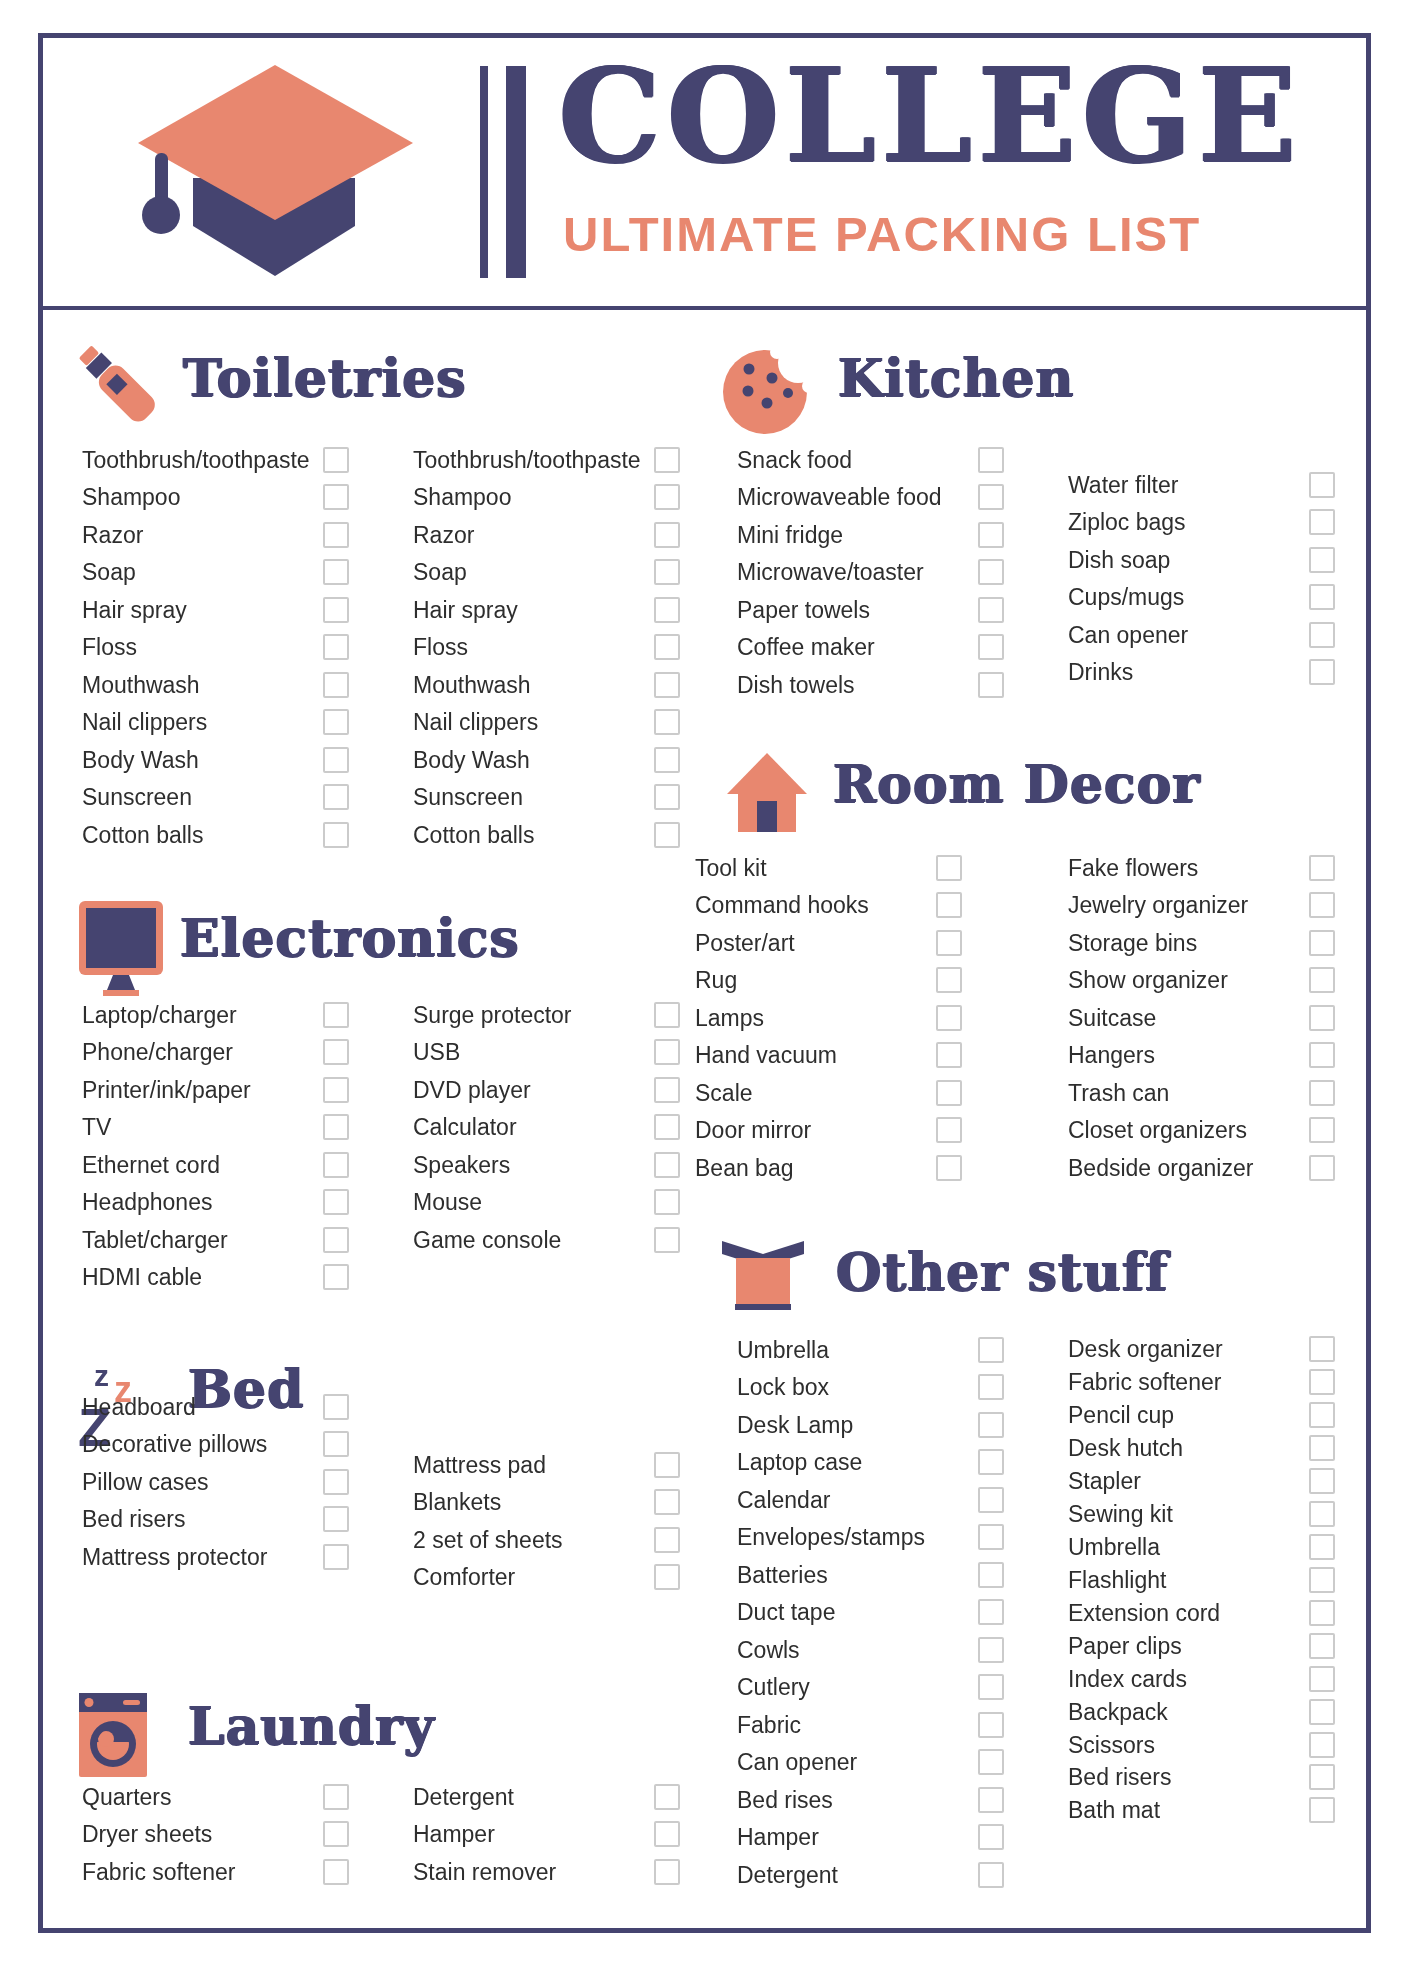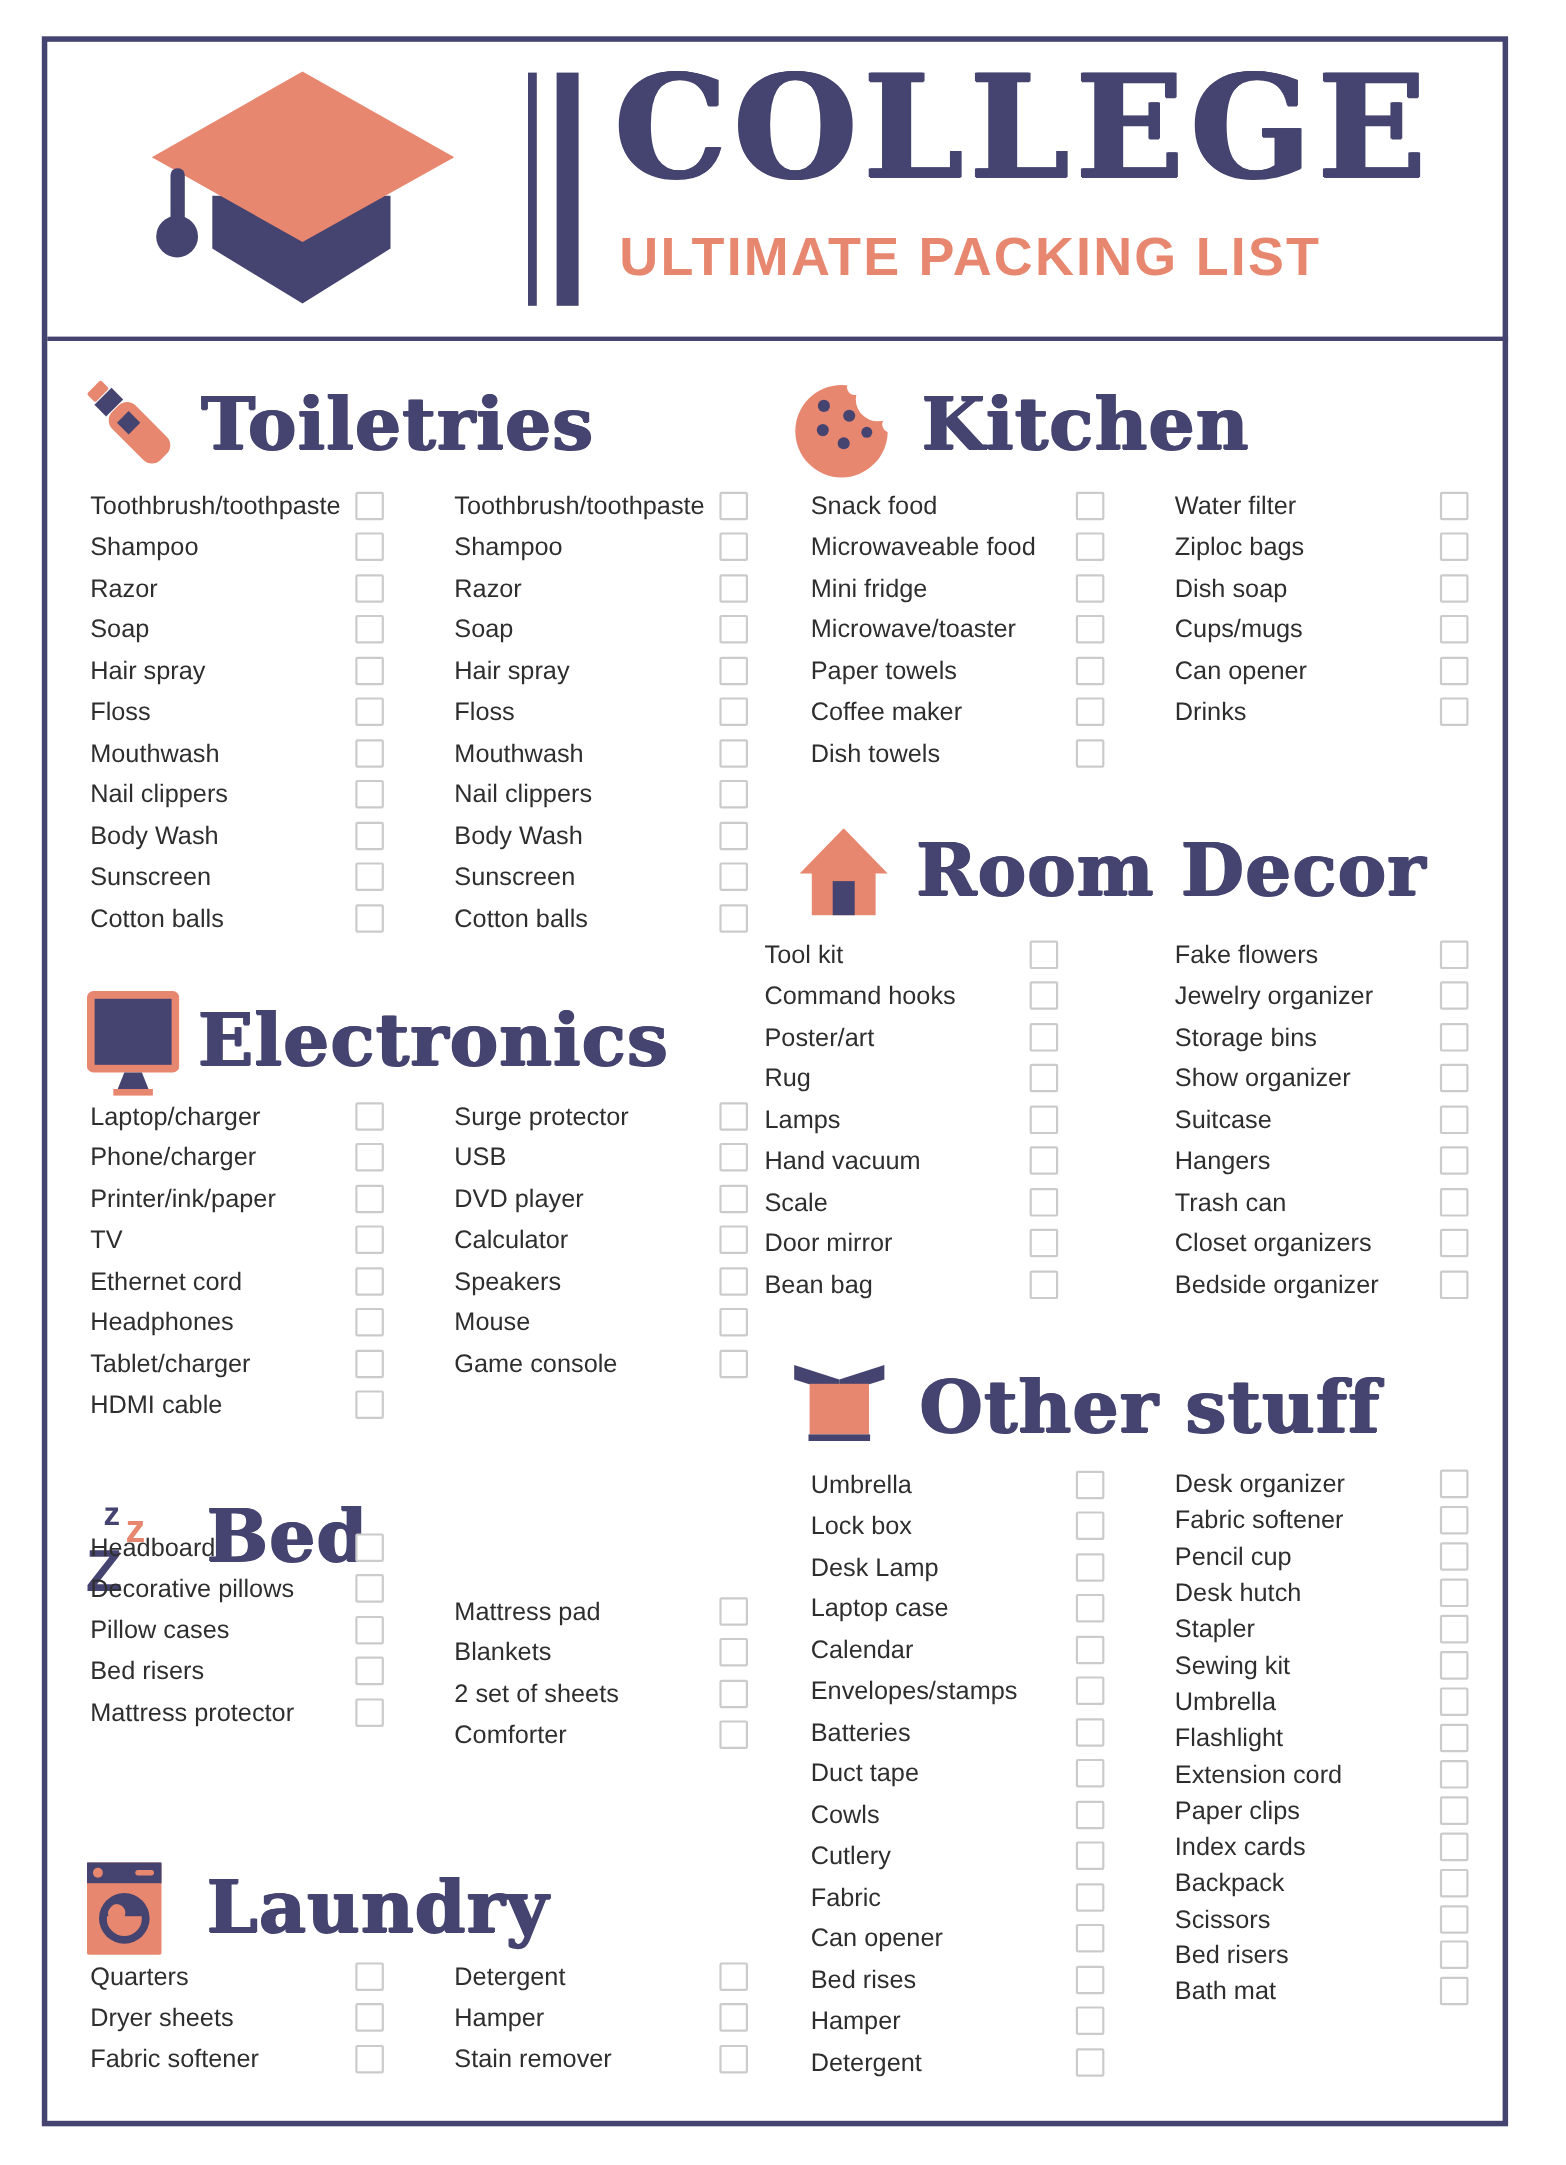--- a/index.html
+++ b/index.html
@@ -23,21 +23,21 @@
     font-size:130px;line-height:1.1;color:var(--navy);letter-spacing:5px;
     text-shadow:1px 0 0 currentColor,-1px 0 0 currentColor,0 1px 0 currentColor;
   }
   .sub-title{
     position:absolute;left:563px;top:206px;
     font-weight:bold;font-size:49px;color:var(--coral);letter-spacing:2px;
   }
   .sec-title{
     position:absolute;margin:0;
     font-family:"DejaVu Serif","Liberation Serif",serif;font-weight:bold;
-    font-size:66px;line-height:1;color:var(--navy);letter-spacing:1px;
+    font-size:52px;line-height:1;color:var(--navy);letter-spacing:1px;
     text-shadow:0.9px 0 0 currentColor,-0.9px 0 0 currentColor,0 0.9px 0 currentColor;
     text-align:right;
   }
   .icon{position:absolute;}
   .col{position:absolute;width:272px;text-align:right;}
   .row{position:relative;height:37.5px;}
   .tight .row{height:32.93px;}
   .row .lbl{
     position:absolute;left:0;top:50%;transform:translateY(-50%);
     font-size:23px;color:var(--text);white-space:nowrap;
@@ -202,21 +202,21 @@
     </div>
     <div class="row">
       <span class="lbl">Coffee maker</span>
       <span class="cb"></span>
     </div>
     <div class="row">
       <span class="lbl">Dish towels</span>
       <span class="cb"></span>
     </div>
   </div>
-<div class="col" style="left:1068px;top:441px">
+<div class="col" style="left:1068px;top:466px">
     <div class="row">
       <span class="lbl">Water filter</span>
       <span class="cb"></span>
     </div>
     <div class="row">
       <span class="lbl">Ziploc bags</span>
       <span class="cb"></span>
     </div>
     <div class="row">
       <span class="lbl">Dish soap</span>

